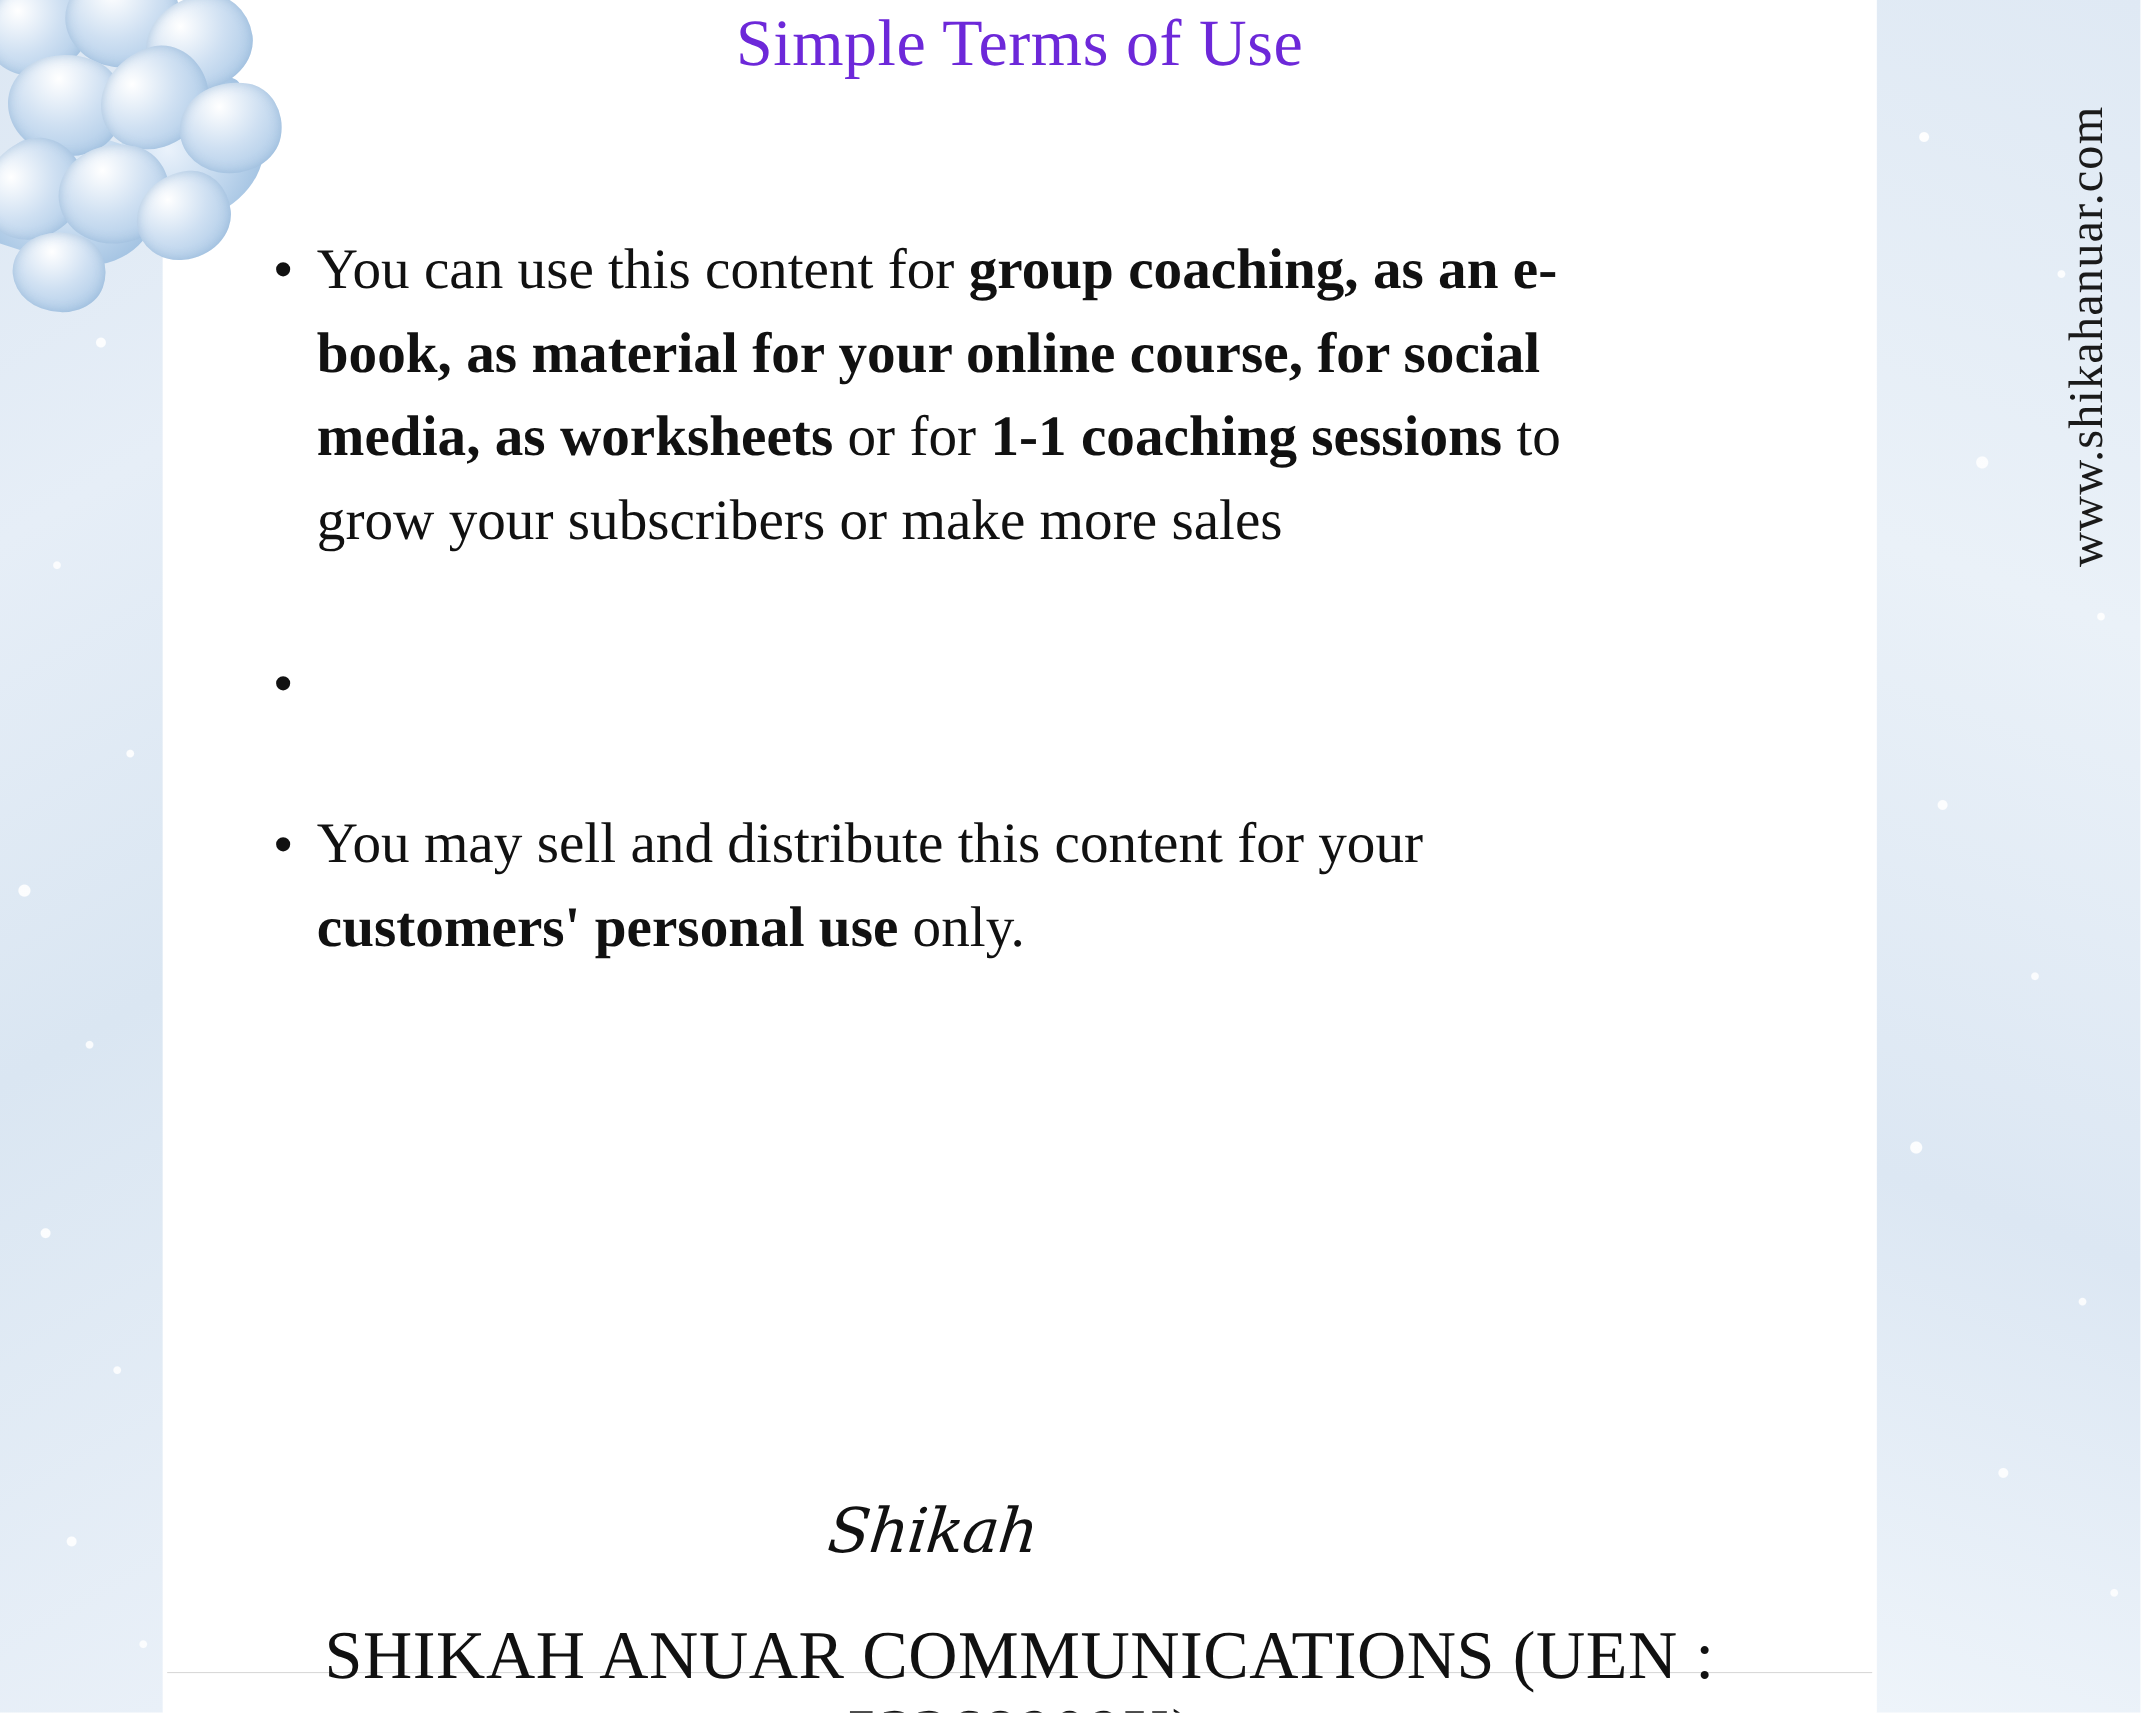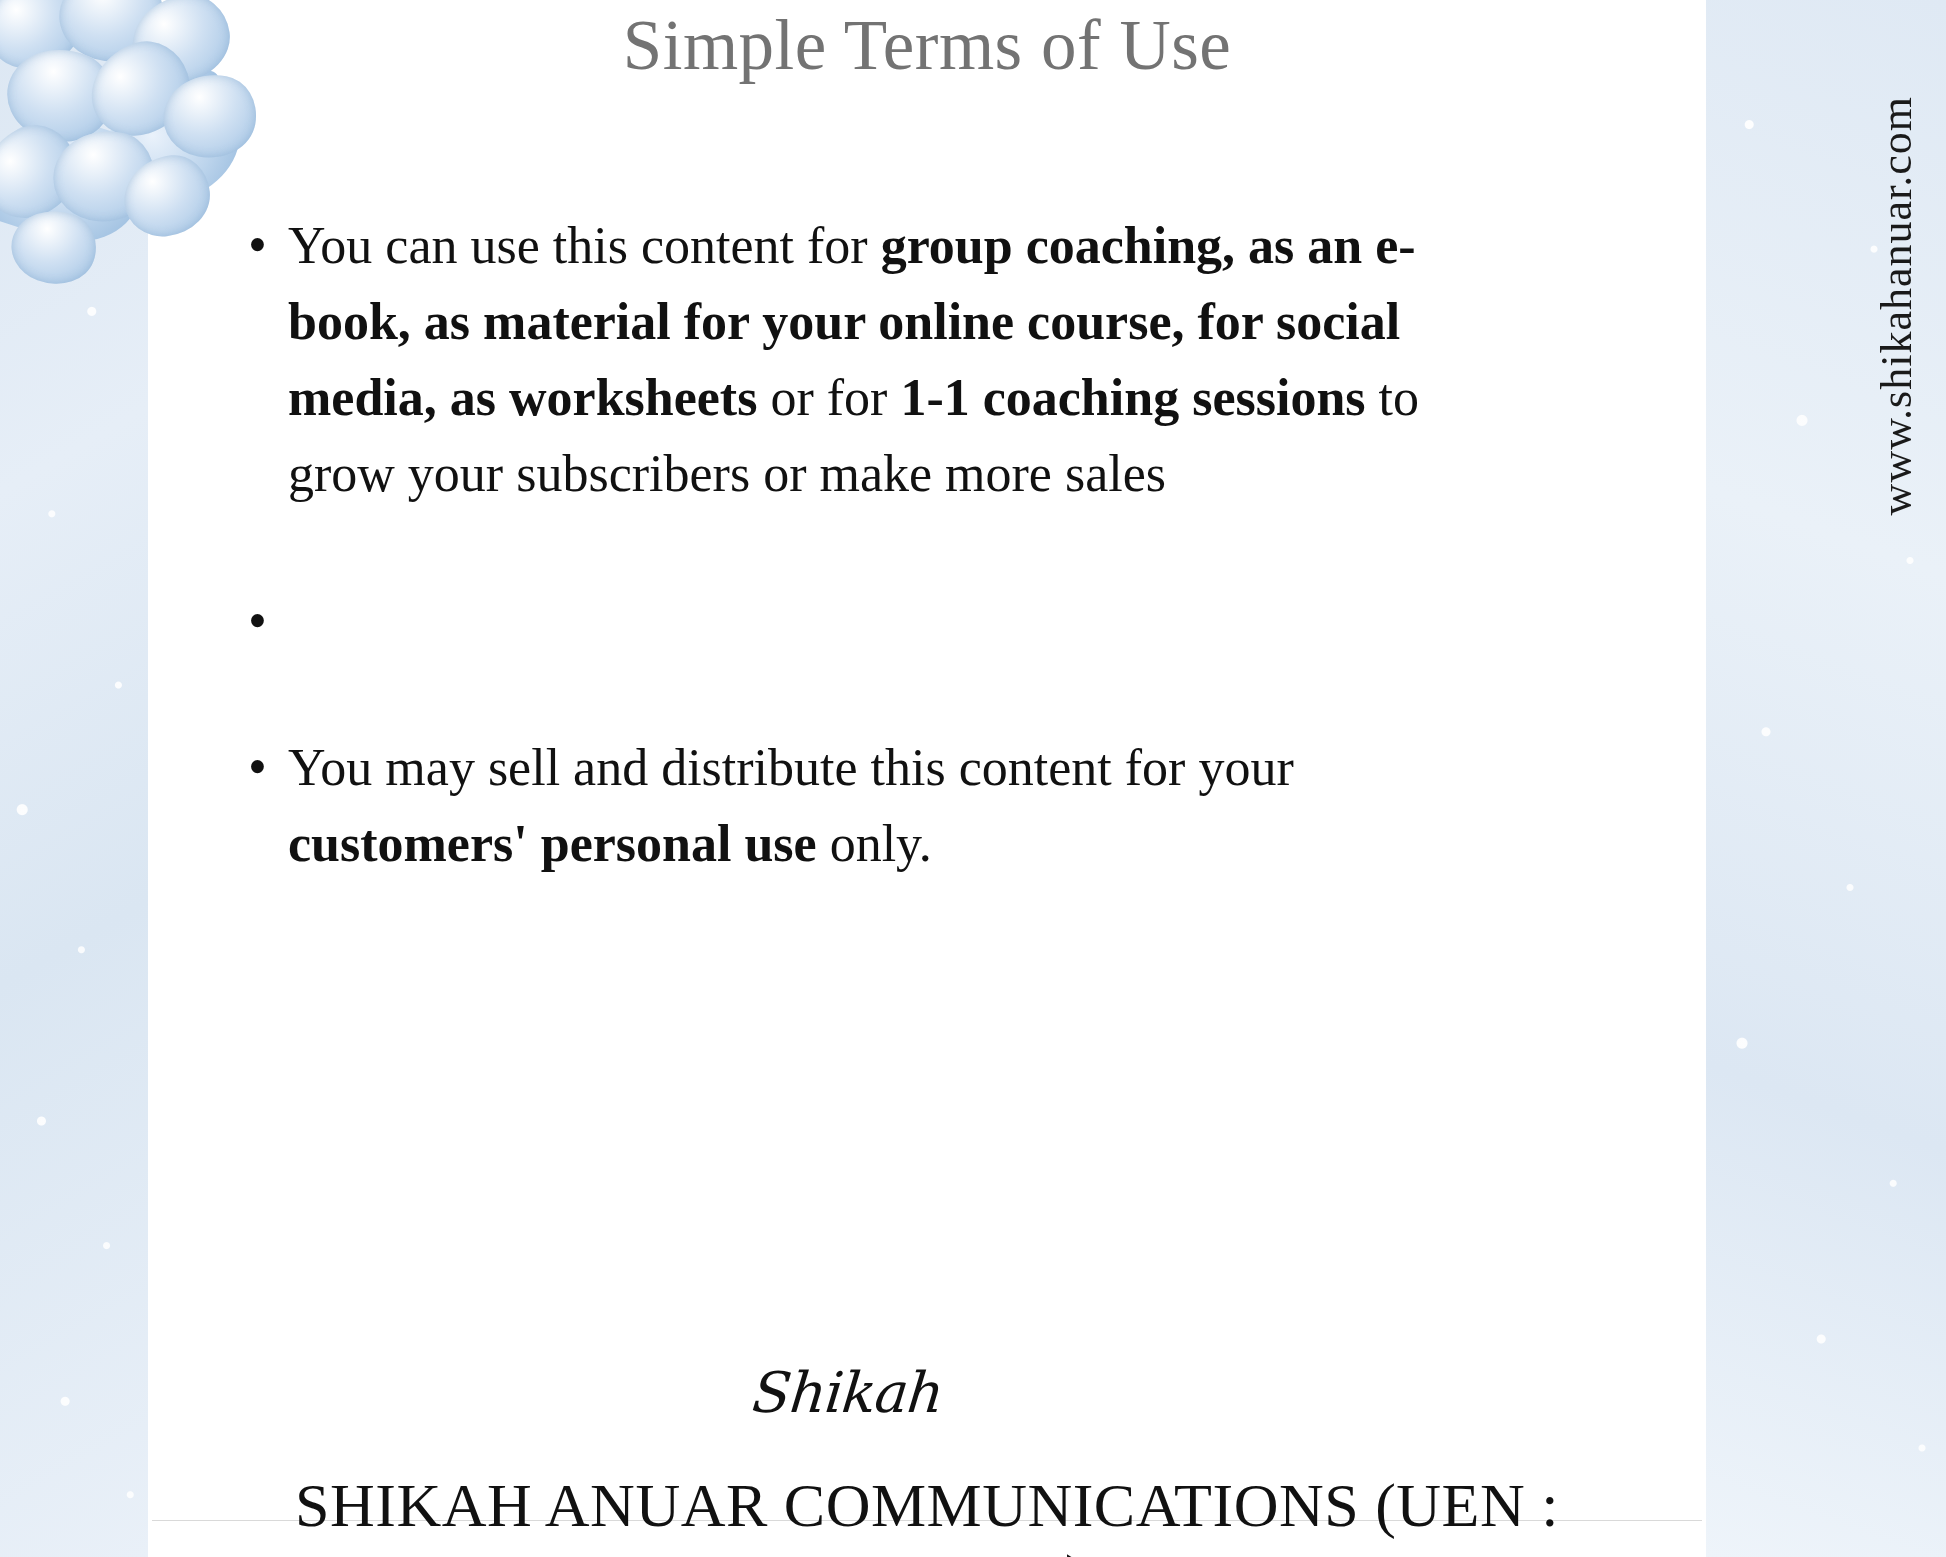--- a/index.html
+++ b/index.html
@@ -118,24 +118,24 @@
   }
 
   
   .title {
     position: absolute;
     left: 148px;
     top: 6px;
     width: 1558px;
     text-align: center;
     font-family: "Liberation Serif", serif;
-    font-size: 71px;
+    font-size: 60px;
     font-weight: 400;
     letter-spacing: 0.5px;
-    color: #737373;
+    color: #6d28d9;
     line-height: 1.1;
   }
 
   
   .terms {
     position: absolute;
     left: 248px;
     top: 208px;
     width: 1430px;
   }

